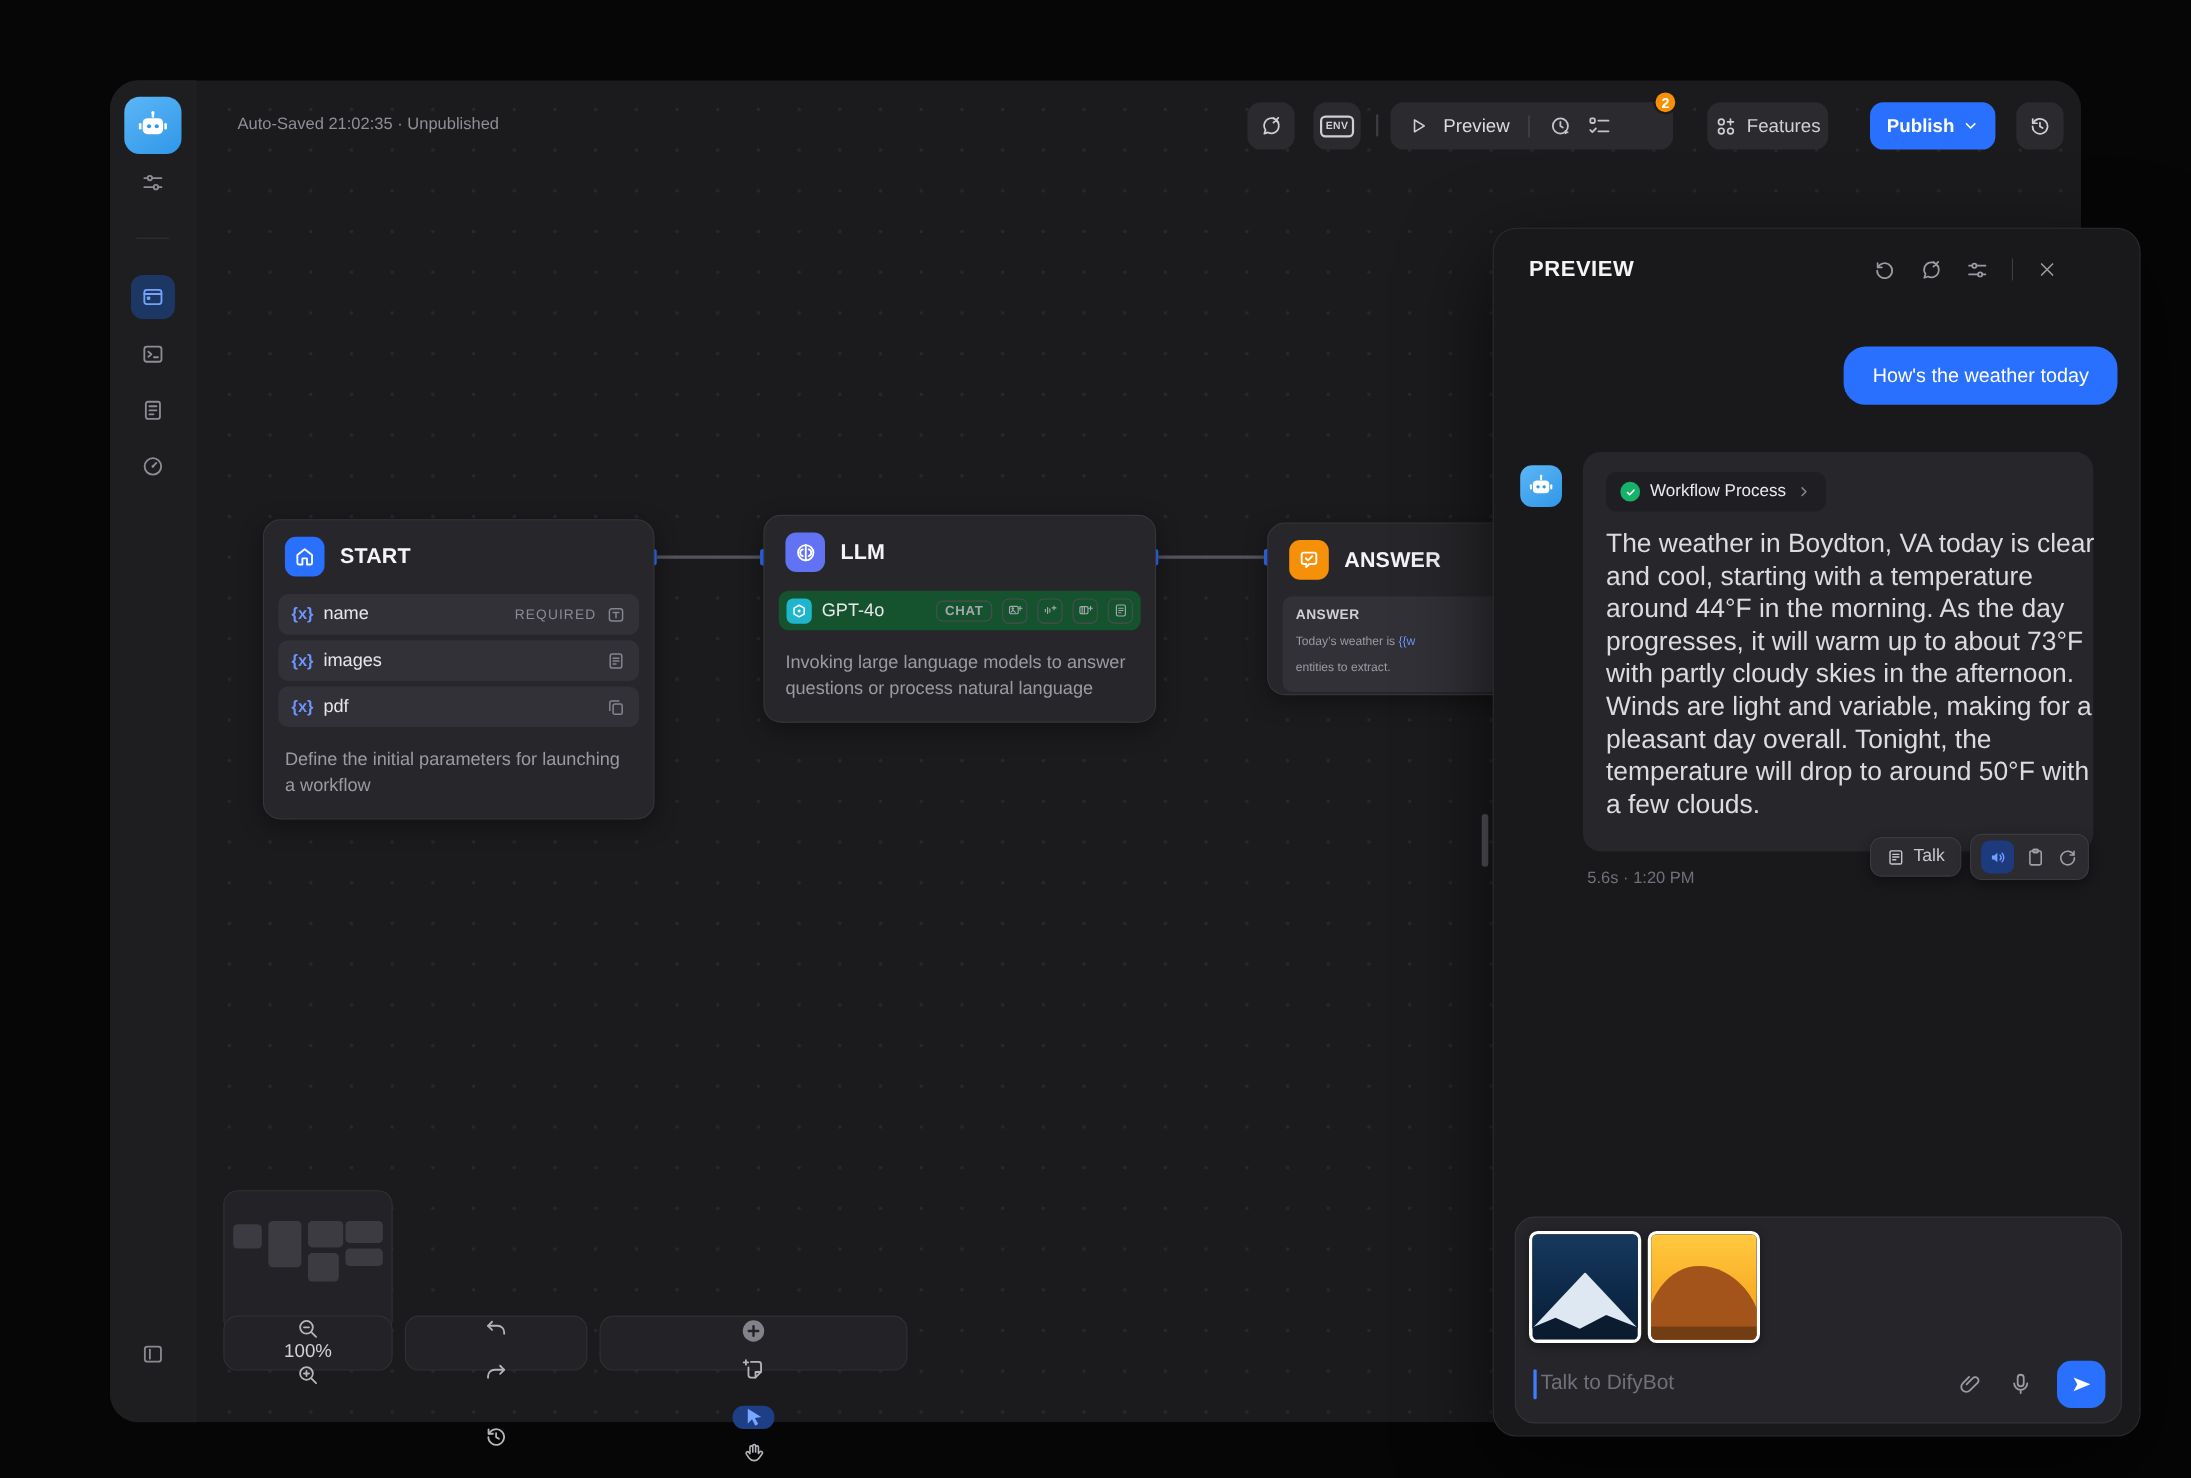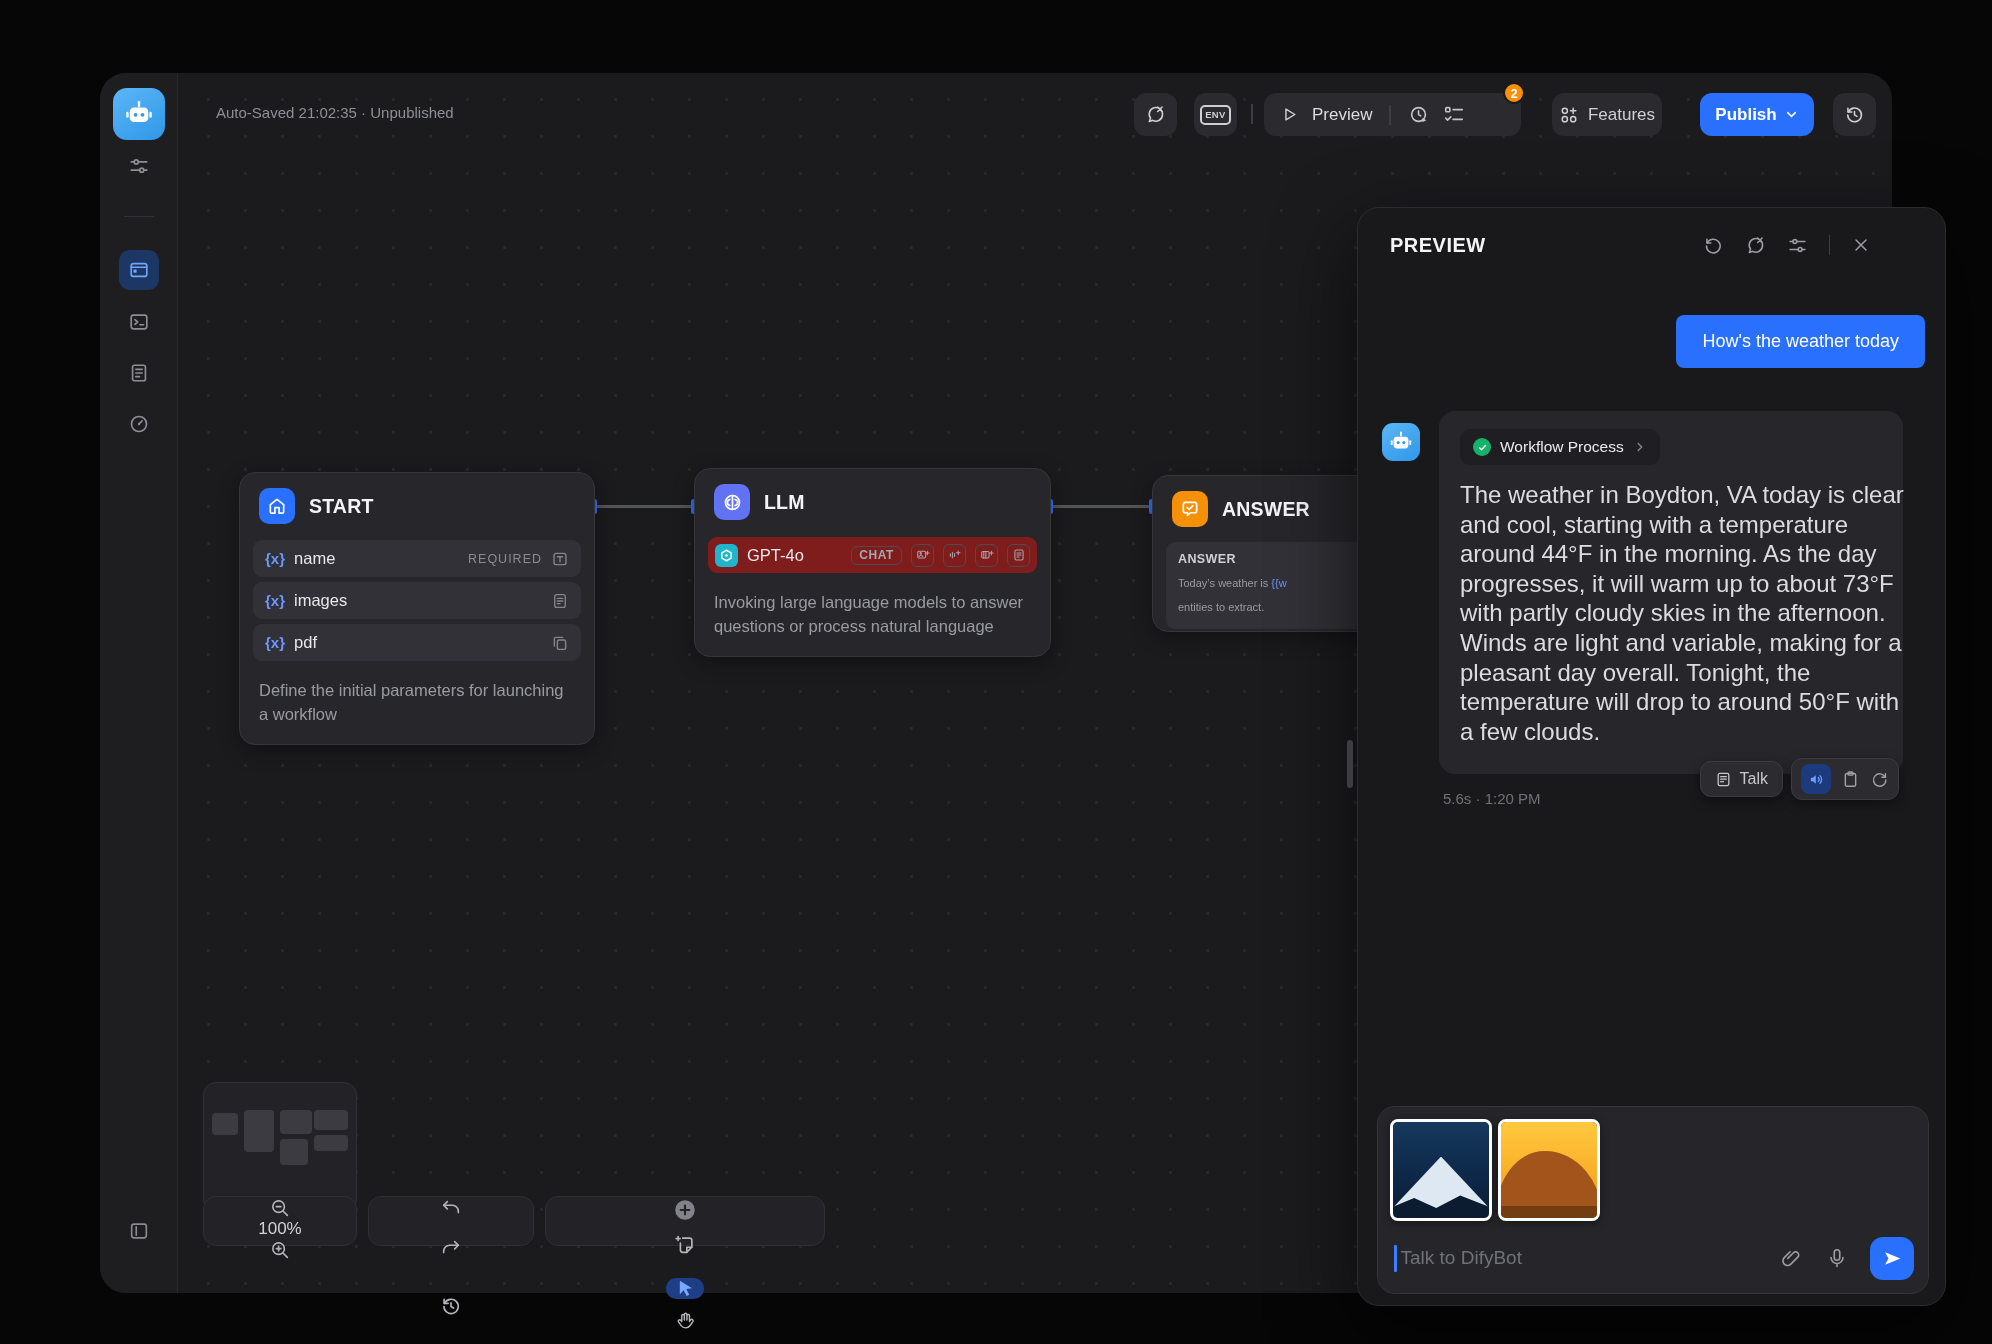--- a/index.html
+++ b/index.html
@@ -56,21 +56,21 @@
   .start-node  { left:139px; top:399px; width:356px; }
   .llm-node    { left:594px; top:395px; width:357px; }
   .answer-node { left:1052px; top:402px; width:330px; height:157px; overflow:hidden; }
   .rows { margin-top:16px; display:flex; flex-direction:column; gap:5px; }
   .field-row { height:37px; background:#313137; border-radius:9px; display:flex; align-items:center; padding:0 12px; gap:9px; }
   .token { color:#6e95ff; font-size:15px; font-weight:700; }
   .fname { color:#e7e7ea; font-size:16.5px; }
   .row-right { margin-left:auto; display:flex; align-items:center; gap:9px; color:#85858e; }
   .req { font-size:12.5px; letter-spacing:1px; color:#8b8b94; }
   .desc { margin-top:17px; padding:0 6px 2px; color:#9a9aa2; font-size:16.5px; line-height:24px; }
-  .model-row { margin-top:17px; height:36px; background:#7f1d1d; border-radius:9px; display:flex; align-items:center; padding:0 7px; gap:9px;justify-content:flex-end; }
+  .model-row { margin-top:17px; height:36px; background:#14532d; border-radius:9px; display:flex; align-items:center; padding:0 7px; gap:9px;justify-content:flex-end; }
   .openai-ic { width:23px; height:23px; border-radius:6px; background:#1fb6cd; display:flex; align-items:center; justify-content:center; flex:none; }
   .model-name { font-size:16.5px; color:#e7e7ea; }
   .chat-pill { margin-left:auto; border:1.4px solid #4c4c53; border-radius:6px; padding:1.5px 7px; font-size:12px; font-weight:600; letter-spacing:.6px; color:#a6a6ae; }
   .cap-pill { width:23px; height:23px; border:1.4px solid #4c4c53; border-radius:6px; display:flex; align-items:center; justify-content:center; color:#a6a6ae; flex:none; }
   .answer-box { margin-top:15px; background:#313137; border-radius:9px; padding:10px 12px; width:320px; }
   .answer-label { font-size:12.5px; font-weight:700; letter-spacing:.4px; color:#cfcfd4; }
   .answer-text { margin-top:5px; font-size:11px; line-height:24px; color:#9a9aa2; white-space:nowrap; }
   .tvar { color:#6e95ff; }
 
   .edge { height:2.5px; background:#53535a; top:432px; }
@@ -91,21 +91,21 @@
 
   
   .preview-panel { left:1357px; top:207px; width:589px; height:1099px; background:#19191c;
     border:1px solid #2c2c30; border-radius:22px; box-shadow:0 28px 80px rgba(0,0,0,.66); z-index:10; }
   .pv-header { left:0; top:0; width:100%; height:74px; display:flex; align-items:center; padding:0 32px; }
   .pv-title { font-size:20px; font-weight:700; letter-spacing:.5px; color:#f4f4f6; }
   .pv-actions { position:absolute; right:74px; top:0; height:74px; display:flex; align-items:center; gap:21px; color:#9b9ba3; }
   .pv-div { width:1.5px; height:20px; background:#3d3d42; }
 
   .user-bubble { right:20px; top:107px; background:#2970ff; color:#fff; font-size:18px;
-    border-radius:8px; padding:16px 26px; }
+    border-radius:20px; padding:16px 26px; }
   .bot-row { left:24px; top:203px; display:flex; gap:19px; }
   .avatar { width:38px; height:38px; border-radius:11px; margin-top:12px; flex:none;
     background:linear-gradient(145deg,#5cb6f6,#2f97e8); display:flex; align-items:center; justify-content:center; }
   .bot-card { width:464px; min-height:314px; background:#27272b; border-radius:16px; padding:18px 21px 28px; position:relative; }
   .wf-pill { display:inline-flex; align-items:center; gap:9px; background:#1f1f23; border-radius:10px; padding:9px 13px; cursor:pointer; }
   .wf-check { width:18px; height:18px; border-radius:50%; background:#17b26a; display:flex; align-items:center; justify-content:center; flex:none; }
   .wf-label { font-size:15.5px; color:#ebebee; font-weight:500; }
   .bot-text { margin-top:15px; width:450px; font-size:24px; line-height:29.6px; color:#dcdcdf; }
   .msg-actions { position:absolute; right:4px; bottom:-26px; display:flex; gap:8px; align-items:center; }
   .logs-pill { display:flex; align-items:center; gap:8px; background:#2b2b30; border:1px solid #3b3b41; border-radius:11px;

